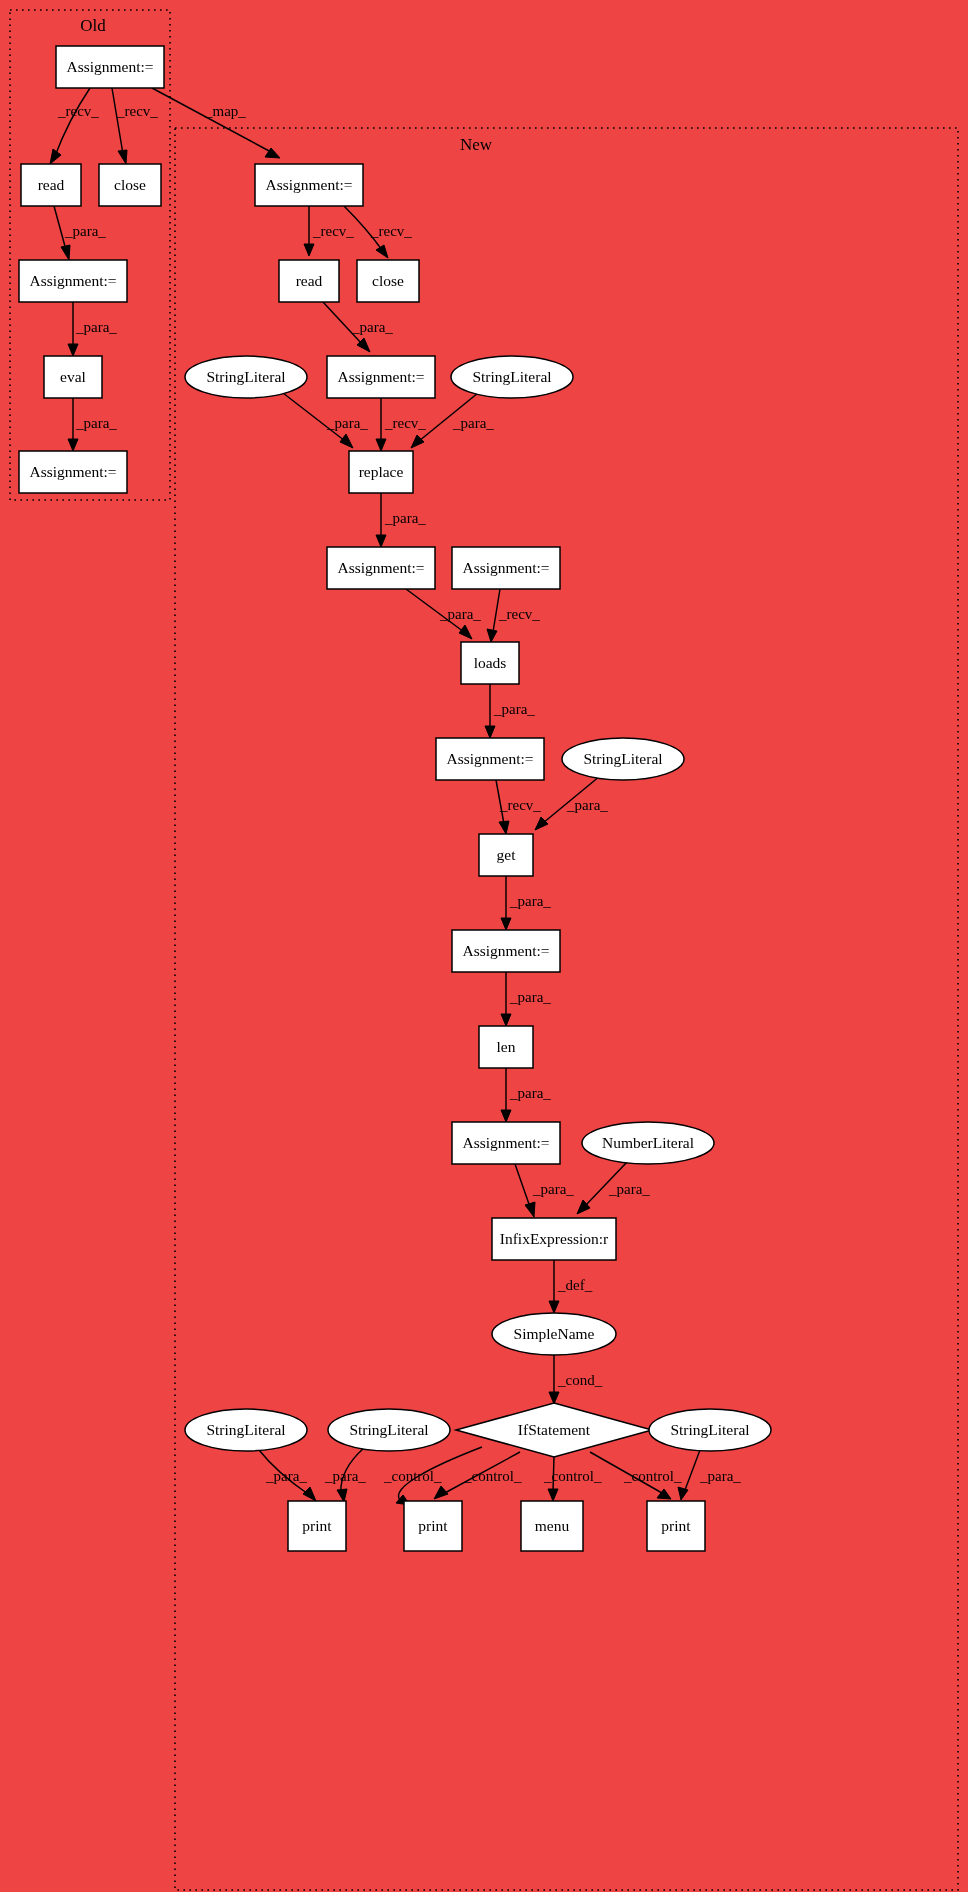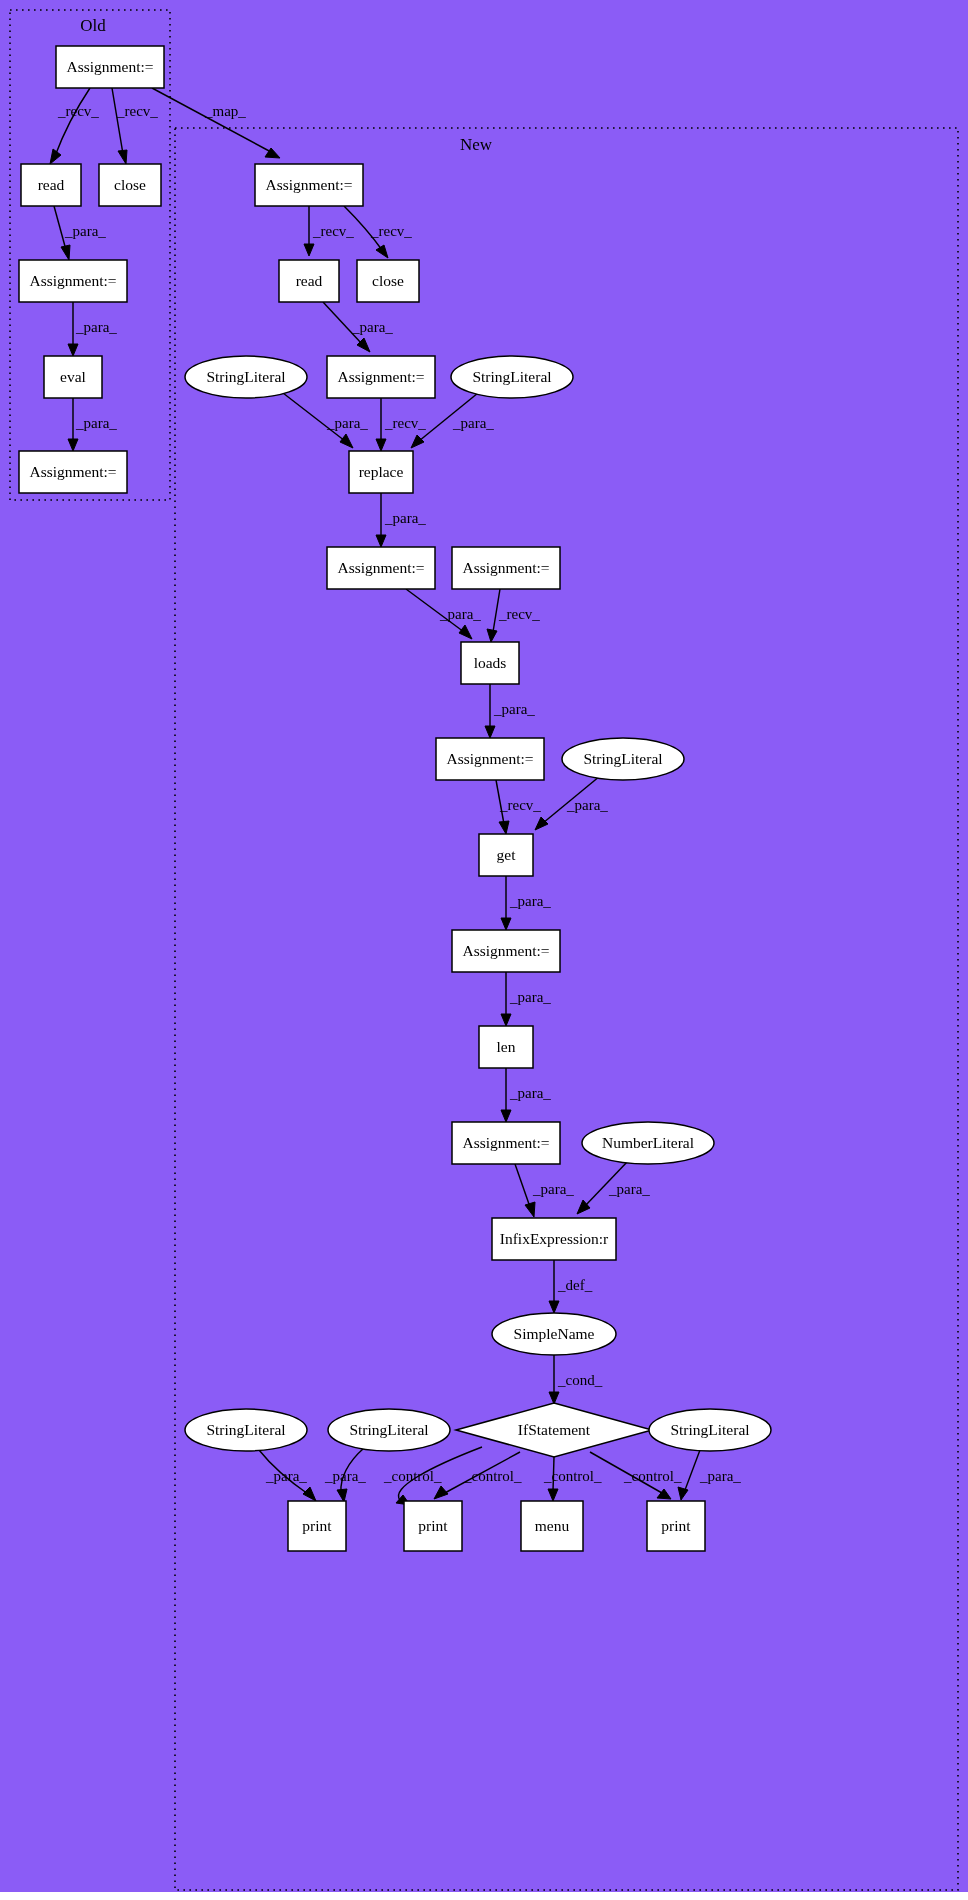--- a/index.html
+++ b/index.html
@@ -4,21 +4,21 @@
 <style>
   html, body {
     margin: 0;
     padding: 0;
     background: #ffffff;
   }
   #canvas-wrap {
     position: relative;
     width: 968px;
     height: 1892px;
-    background: #8b5cf6;
+    background: #ef4444;
     font-family: "Liberation Serif", "DejaVu Serif", serif;
   }
   svg#graph {
     display: block;
     width: 968px;
     height: 1900px;
   }
   .cluster-box {
     fill: none;
     stroke: #000000;

